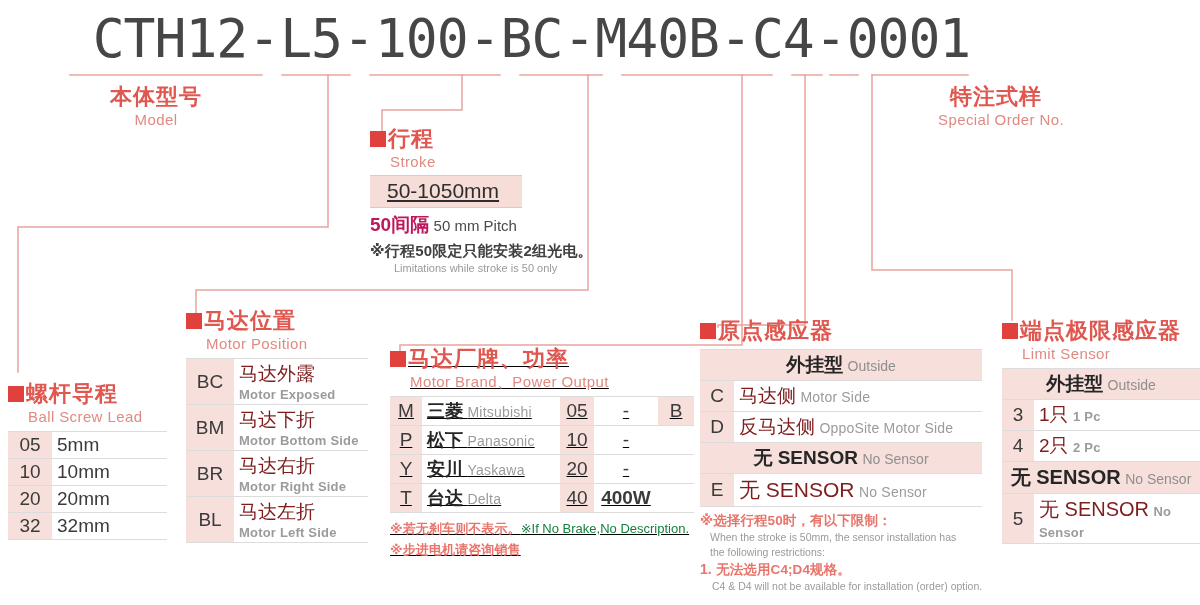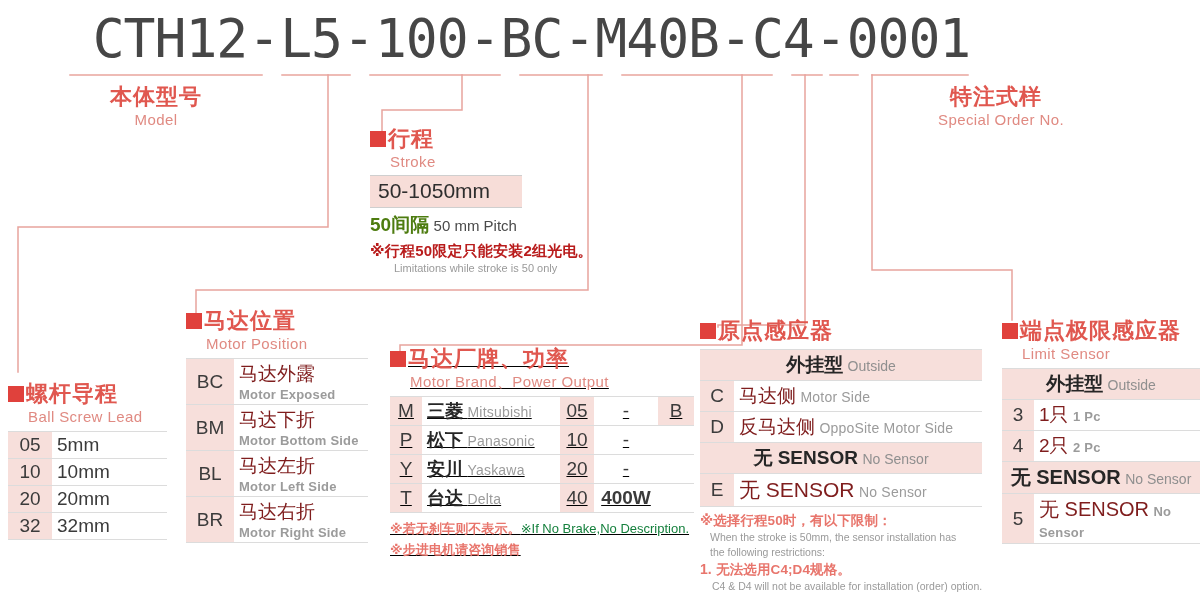--- a/index.html
+++ b/index.html
@@ -62,28 +62,28 @@
   .hdr-cell{
     background:#f7dfdb;text-align:center;white-space:nowrap;
   }
   .hdr-cn{font-size:19px;font-weight:bold;color:#262626;}
   .hdr-en{font-size:14px;color:#8f8f8f;}
 
   
   #stroke-range{
     margin-top:6px;background:#f7ddd8;
     border-top:1px solid #cfcfcf;border-bottom:1px solid #cfcfcf;
-    font-size:21px;color:#2e2e2e;padding:3px 8px 4px 8px;
-    width:152px;box-sizing:border-box;white-space:nowrap;
+    font-size:21px;color:#2e2e2e;padding:3px 8px 4px 17px;
+    width:152px;box-sizing:border-box;white-space:nowrap;text-decoration:underline;
   }
   #stroke-pitch{margin-top:4px;white-space:nowrap;}
-  #stroke-pitch .p-cn{font-size:19px;font-weight:bold;color:#4d7c0f;}
+  #stroke-pitch .p-cn{font-size:19px;font-weight:bold;color:#be185d;}
   #stroke-pitch .p-en{font-size:15px;color:#4a4a4a;}
   .note-cn{
-    font-size:15px;color:#b91c1c;font-weight:bold;white-space:nowrap;
+    font-size:15px;color:#404040;font-weight:bold;white-space:nowrap;
     margin-top:4px;letter-spacing:.2px;
   }
   .note-en{
     font-size:11px;color:#9a9a9a;line-height:1.35;white-space:nowrap;
     margin-left:24px;
   }
 
   
   .fn{white-space:nowrap;}
   .fn-red{font-size:13px;color:#e8756c;font-weight:bold;letter-spacing:.1px;}
@@ -198,31 +198,31 @@
         </td>
       </tr>
       <tr>
         <td class="code-cell">BM</td>
         <td>
           <div class="cn-n">马达下折</div>
           <div class="en-s">Motor Bottom Side</div>
         </td>
       </tr>
       <tr>
+        <td class="code-cell">BR</td>
+        <td>
+          <div class="cn-n">马达右折</div>
+          <div class="en-s">Motor Right Side</div>
+        </td>
+      </tr>
+      <tr>
         <td class="code-cell">BL</td>
         <td>
           <div class="cn-n">马达左折</div>
           <div class="en-s">Motor Left Side</div>
-        </td>
-      </tr>
-      <tr>
-        <td class="code-cell">BR</td>
-        <td>
-          <div class="cn-n">马达右折</div>
-          <div class="en-s">Motor Right Side</div>
         </td>
       </tr>
     </tbody>
       </table>
   </div>
 
   <div class="sect ind" style="left:390px;top:348px;text-decoration:underline;">
     <div class="hd">
       <span class="sq"></span><span class="cn">马达厂牌、功率</span>
       <span class="en">Motor Brand、Power Output</span>

